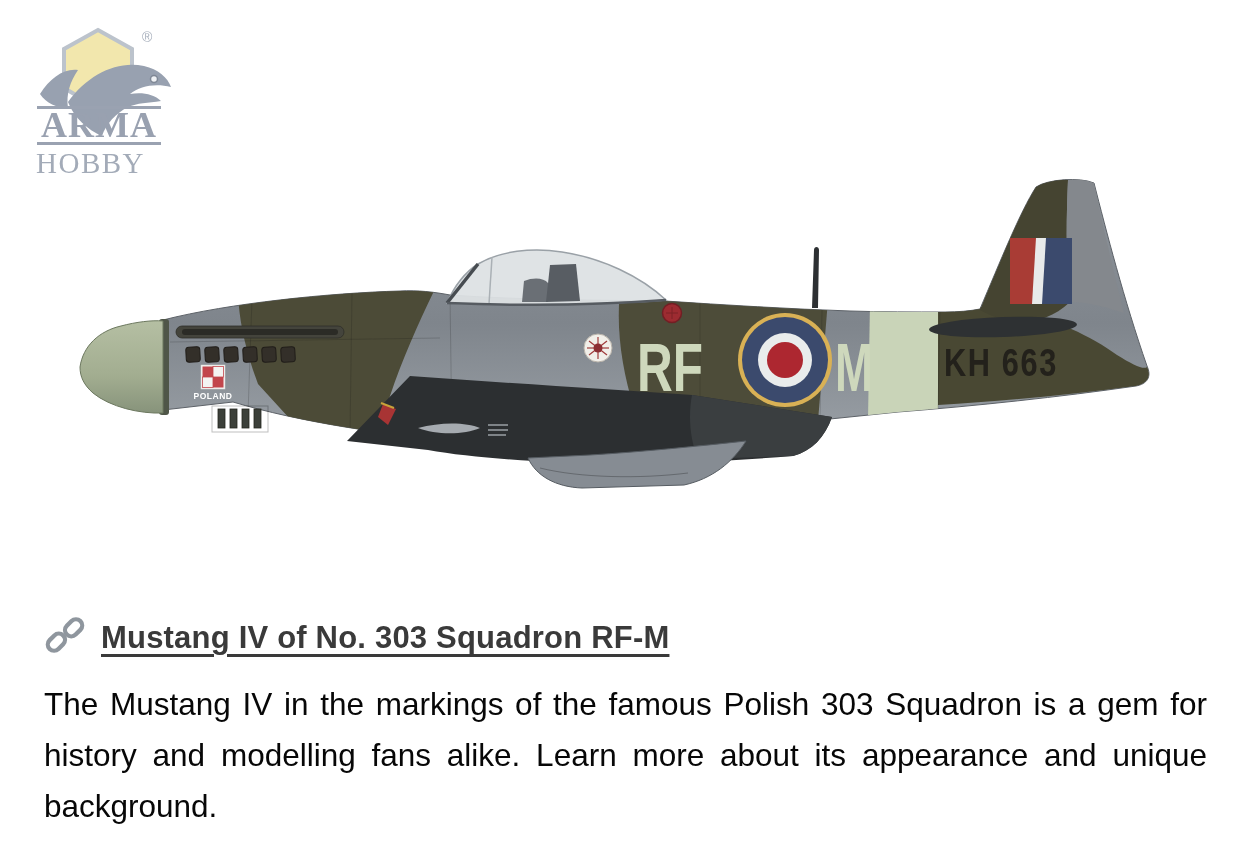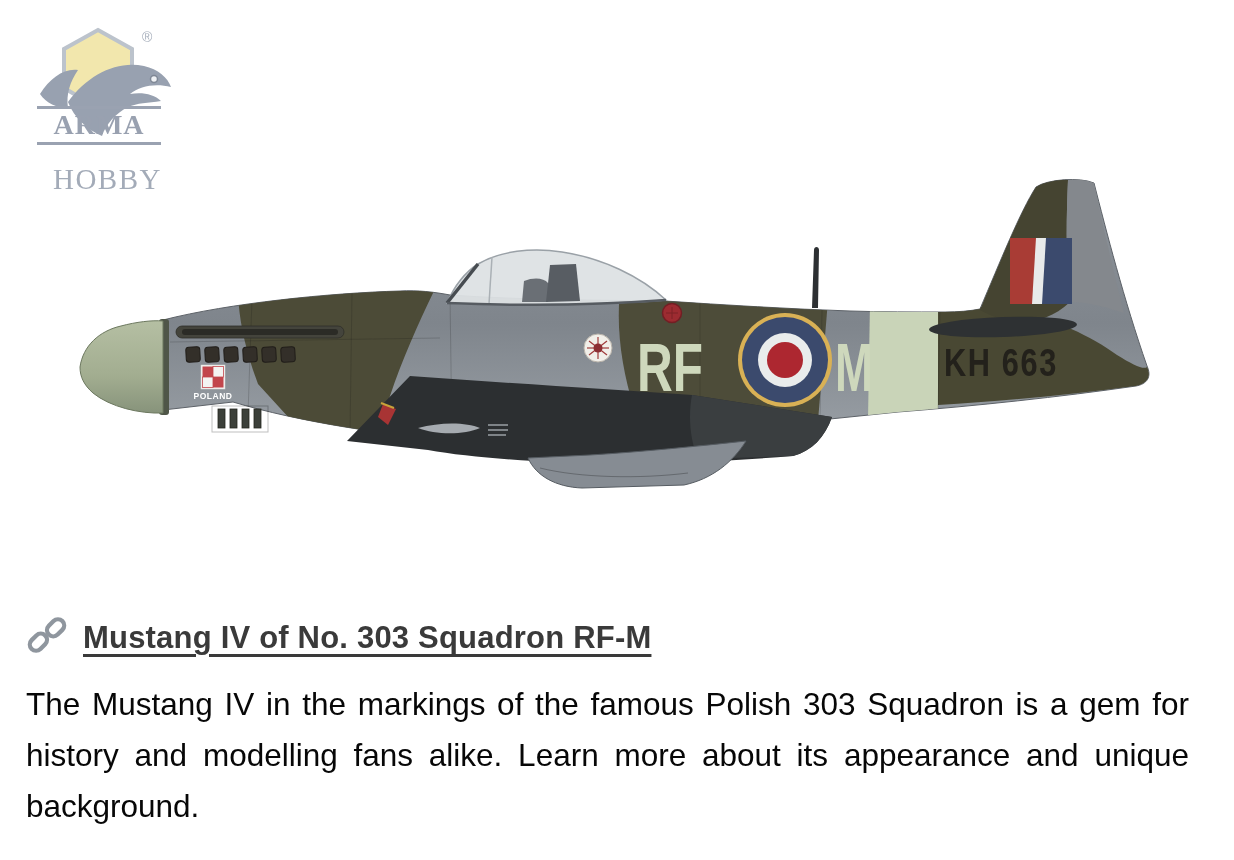--- a/index.html
+++ b/index.html
@@ -8,33 +8,33 @@
     font-family:"Liberation Sans", sans-serif;
   }
   .page{position:absolute;inset:0;}
 
   
   .logo{position:absolute;left:30px;top:22px;width:150px;text-decoration:none;display:block;}
   .logo svg{display:block;}
   .brand-text{position:absolute;left:6px;top:84px;width:126px;}
   .brand-rule{height:3px;background:#9aa2b1;margin:0 1px;}
   .brand-arma{
-    font-family:"Liberation Serif", serif;font-weight:bold;font-size:28px;line-height:30px;
+    font-family:"Liberation Serif", serif;font-weight:bold;font-size:36px;line-height:30px;
     letter-spacing:1px;color:#99a1b0;text-align:center;padding:1px 0 2px 0;
   }
   .brand-hobby{
     font-family:"Liberation Serif", serif;font-size:29px;line-height:28px;
-    letter-spacing:1.5px;color:#a3abb8;text-align:right;margin-top:20px;
+    letter-spacing:1.5px;color:#a3abb8;text-align:left;margin-top:4px;
   }
 
   
   .plane-wrap{position:absolute;left:0;top:0;width:1234px;height:560px;margin:0;}
 
   
-  .article{position:absolute;left:26px;top:614px;width:1176px;}
+  .article{position:absolute;left:44px;top:614px;width:1176px;}
   .post-title-row{display:flex;align-items:center;gap:15px;margin:0;}
   .post-title-link{
     font-size:31px;font-weight:bold;color:#3a3a3a;text-decoration:underline;
     text-decoration-thickness:2.5px;text-underline-offset:6px;cursor:pointer;
     letter-spacing:.2px;
   }
   .post-excerpt{
     margin:17px 13px 0 0;font-size:31.5px;line-height:51px;color:#070707;
     text-align:justify;
   }

